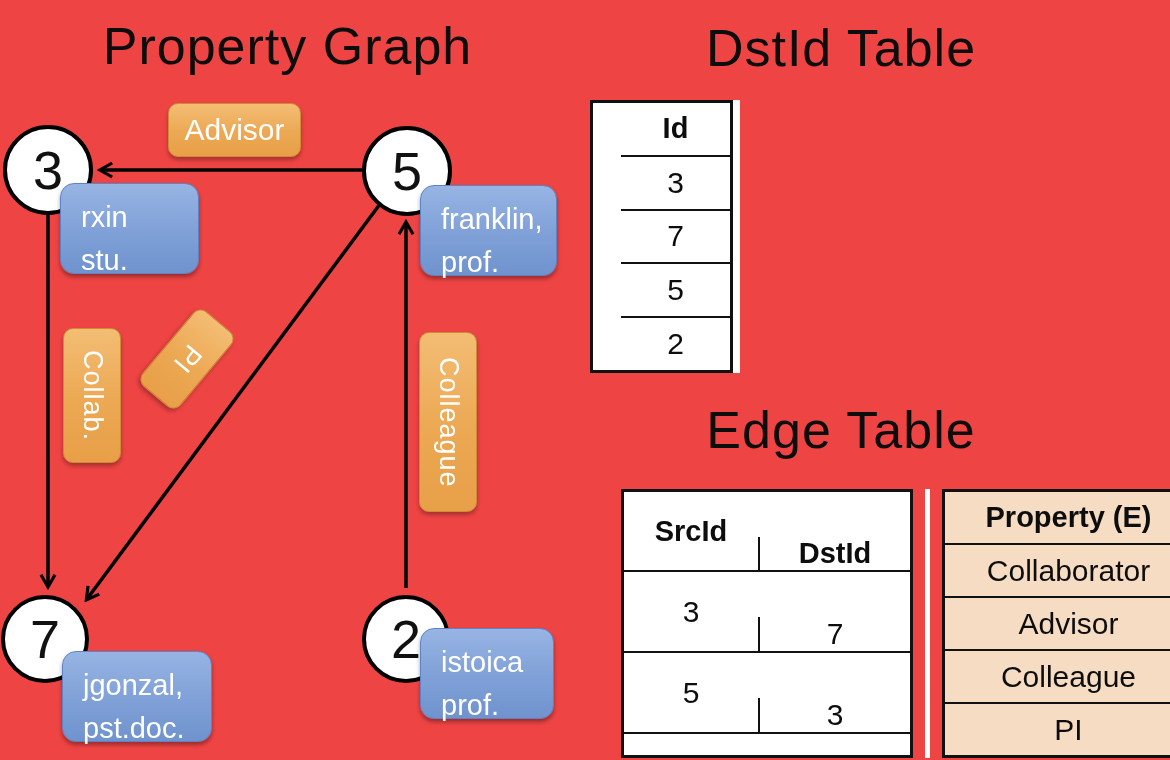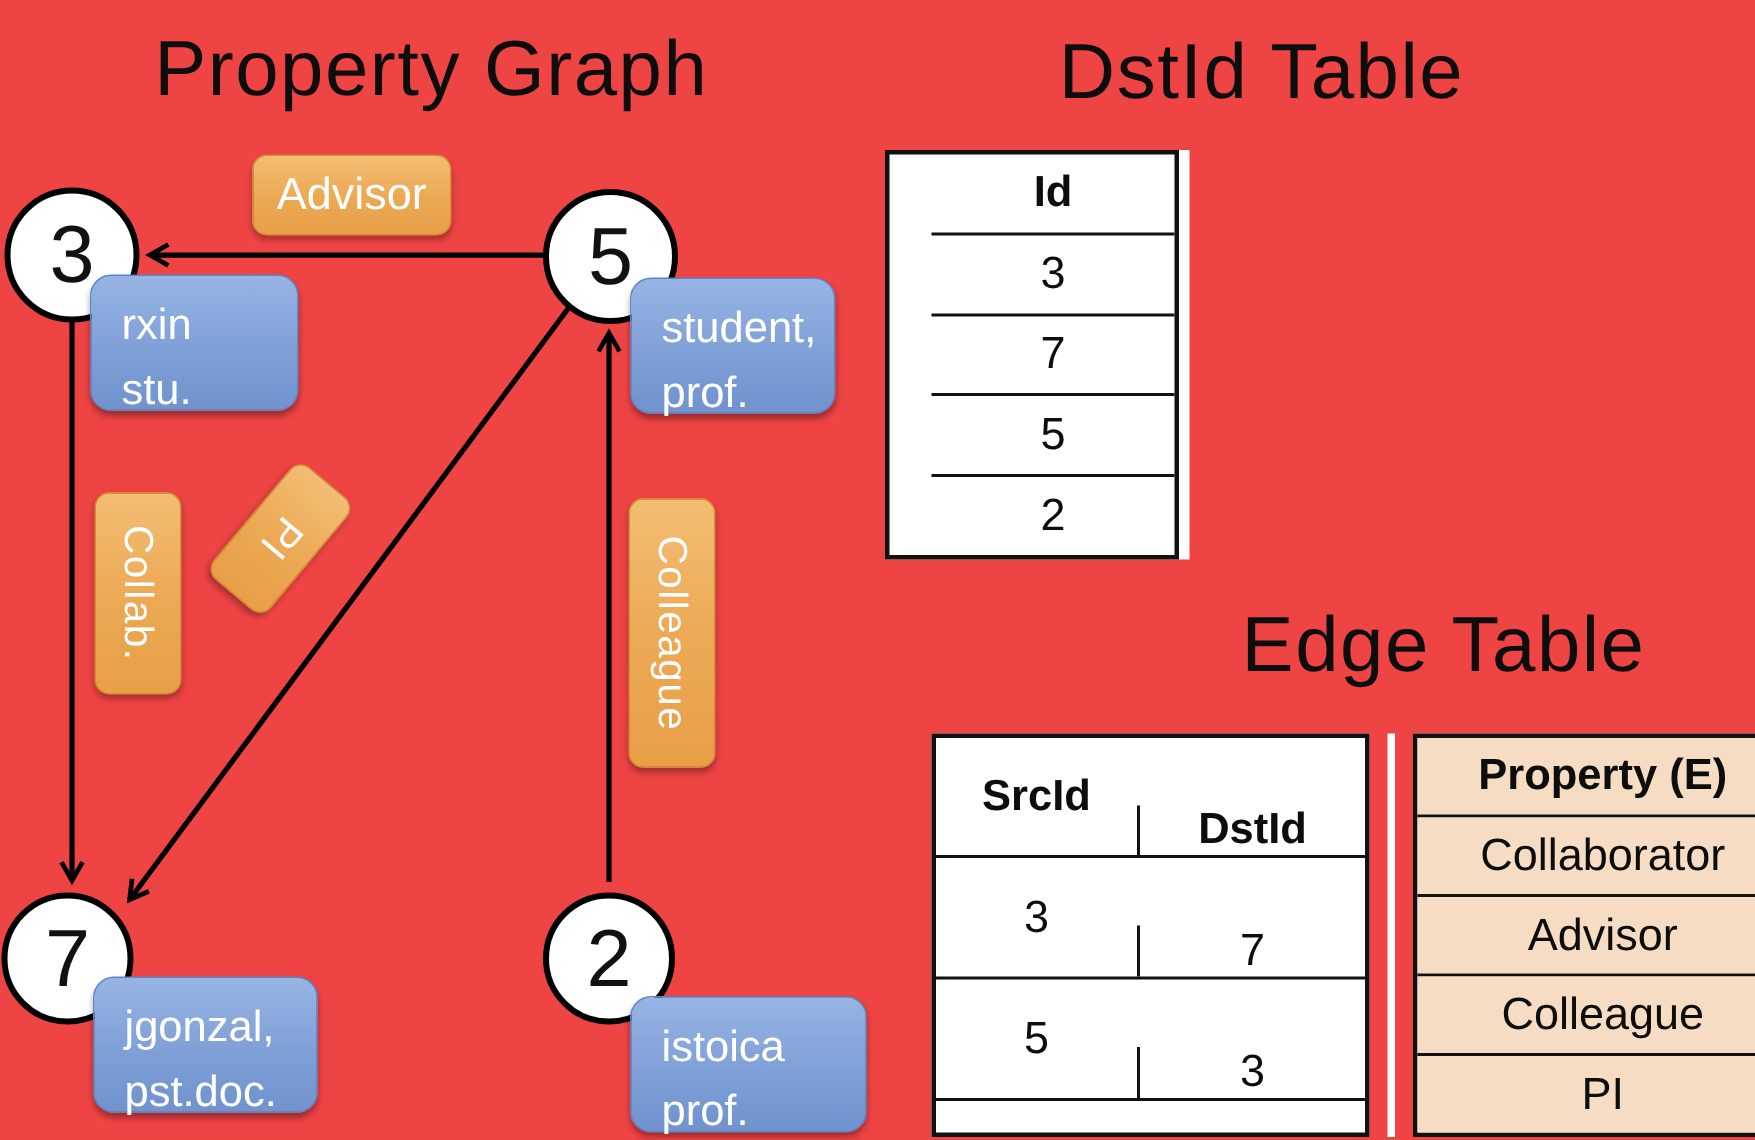--- a/index.html
+++ b/index.html
@@ -48,21 +48,21 @@
   .orangefill{background:#f5dcc2;text-align:center;}
   .gap{background:#fff;}
 </style>
 </head>
 <body>
 
 <div id="stage">
 
   <div class="title" style="left:0;top:16px;width:575px;">Property Graph</div>
   <div class="title" style="left:585px;top:18px;width:512px;">DstId Table</div>
-  <div class="title" style="left:585px;top:400px;width:512px;text-align:right;">Edge Table</div>
+  <div class="title" style="left:585px;top:400px;width:512px;">Edge Table</div>
 
   <svg id="edges" width="585" height="760" viewBox="0 0 585 760">
     <defs>
       <marker id="arrow" viewBox="0 0 5 5" refX="3.8" refY="2.5" markerWidth="5" markerHeight="5" orient="auto">
         <path d="M0.6,0.5 L4.1,2.5 L0.6,4.5" fill="none" stroke="#000" stroke-width="0.9"></path>
       </marker>
     </defs>
     <line x1="362" y1="170" x2="101" y2="170" stroke="#000" stroke-width="3.5" marker-end="url(#arrow)"></line>
     <line x1="48" y1="212" x2="48" y2="586" stroke="#000" stroke-width="3.5" marker-end="url(#arrow)"></line>
     <line x1="380" y1="204" x2="87" y2="599" stroke="#000" stroke-width="3.5" marker-end="url(#arrow)"></line>
@@ -80,47 +80,47 @@
   </div>
   <div class="node" style="left:362px;top:595px;width:88px;height:88px;">
     <span>2</span>
   </div>
 
   <div class="vbox" style="left:60px;top:183px;width:139px;height:91px;">
     <div>rxin</div>
     <div>stu.</div>
   </div>
   <div class="vbox" style="left:420px;top:185px;width:137px;height:91px;">
-    <div>student,</div>
+    <div>franklin,</div>
     <div>prof.</div>
   </div>
   <div class="vbox" style="left:62px;top:651px;width:150px;height:91px;">
     <div>jgonzal,</div>
     <div>pst.doc.</div>
   </div>
-  <div class="vbox" style="left:420px;top:664px;width:158px;height:91px;">
+  <div class="vbox" style="left:420px;top:628px;width:134px;height:91px;">
     <div>istoica</div>
     <div>prof.</div>
   </div>
 
   <div class="ebox" style="left:168px;top:103px;width:133px;height:54px;">
     <span class="h">Advisor</span>
   </div>
   <div class="ebox" style="left:63px;top:328px;width:58px;height:135px;">
     <span class="v">Collab.</span>
   </div>
   <div class="ebox" style="left:162px;top:310px;width:50px;height:98px;transform:rotate(40deg);">
     <span class="v">PI</span>
   </div>
   <div class="ebox" style="left:419px;top:332px;width:58px;height:180px;">
     <span class="v">Colleague</span>
   </div>
 
   <div class="tblwrap" style="left:590px;top:100px;width:573px;height:273px;">
-    <div class="tcol" style="width:196px;padding-left:28px;">
+    <div class="tcol" style="width:143px;padding-left:28px;">
       <div class="trow hdr">
           <div class="tcell">Id</div>
         </div>
       <div class="trow">
           <div class="tcell">3</div>
         </div>
       <div class="trow">
           <div class="tcell">7</div>
         </div>
       <div class="trow">

